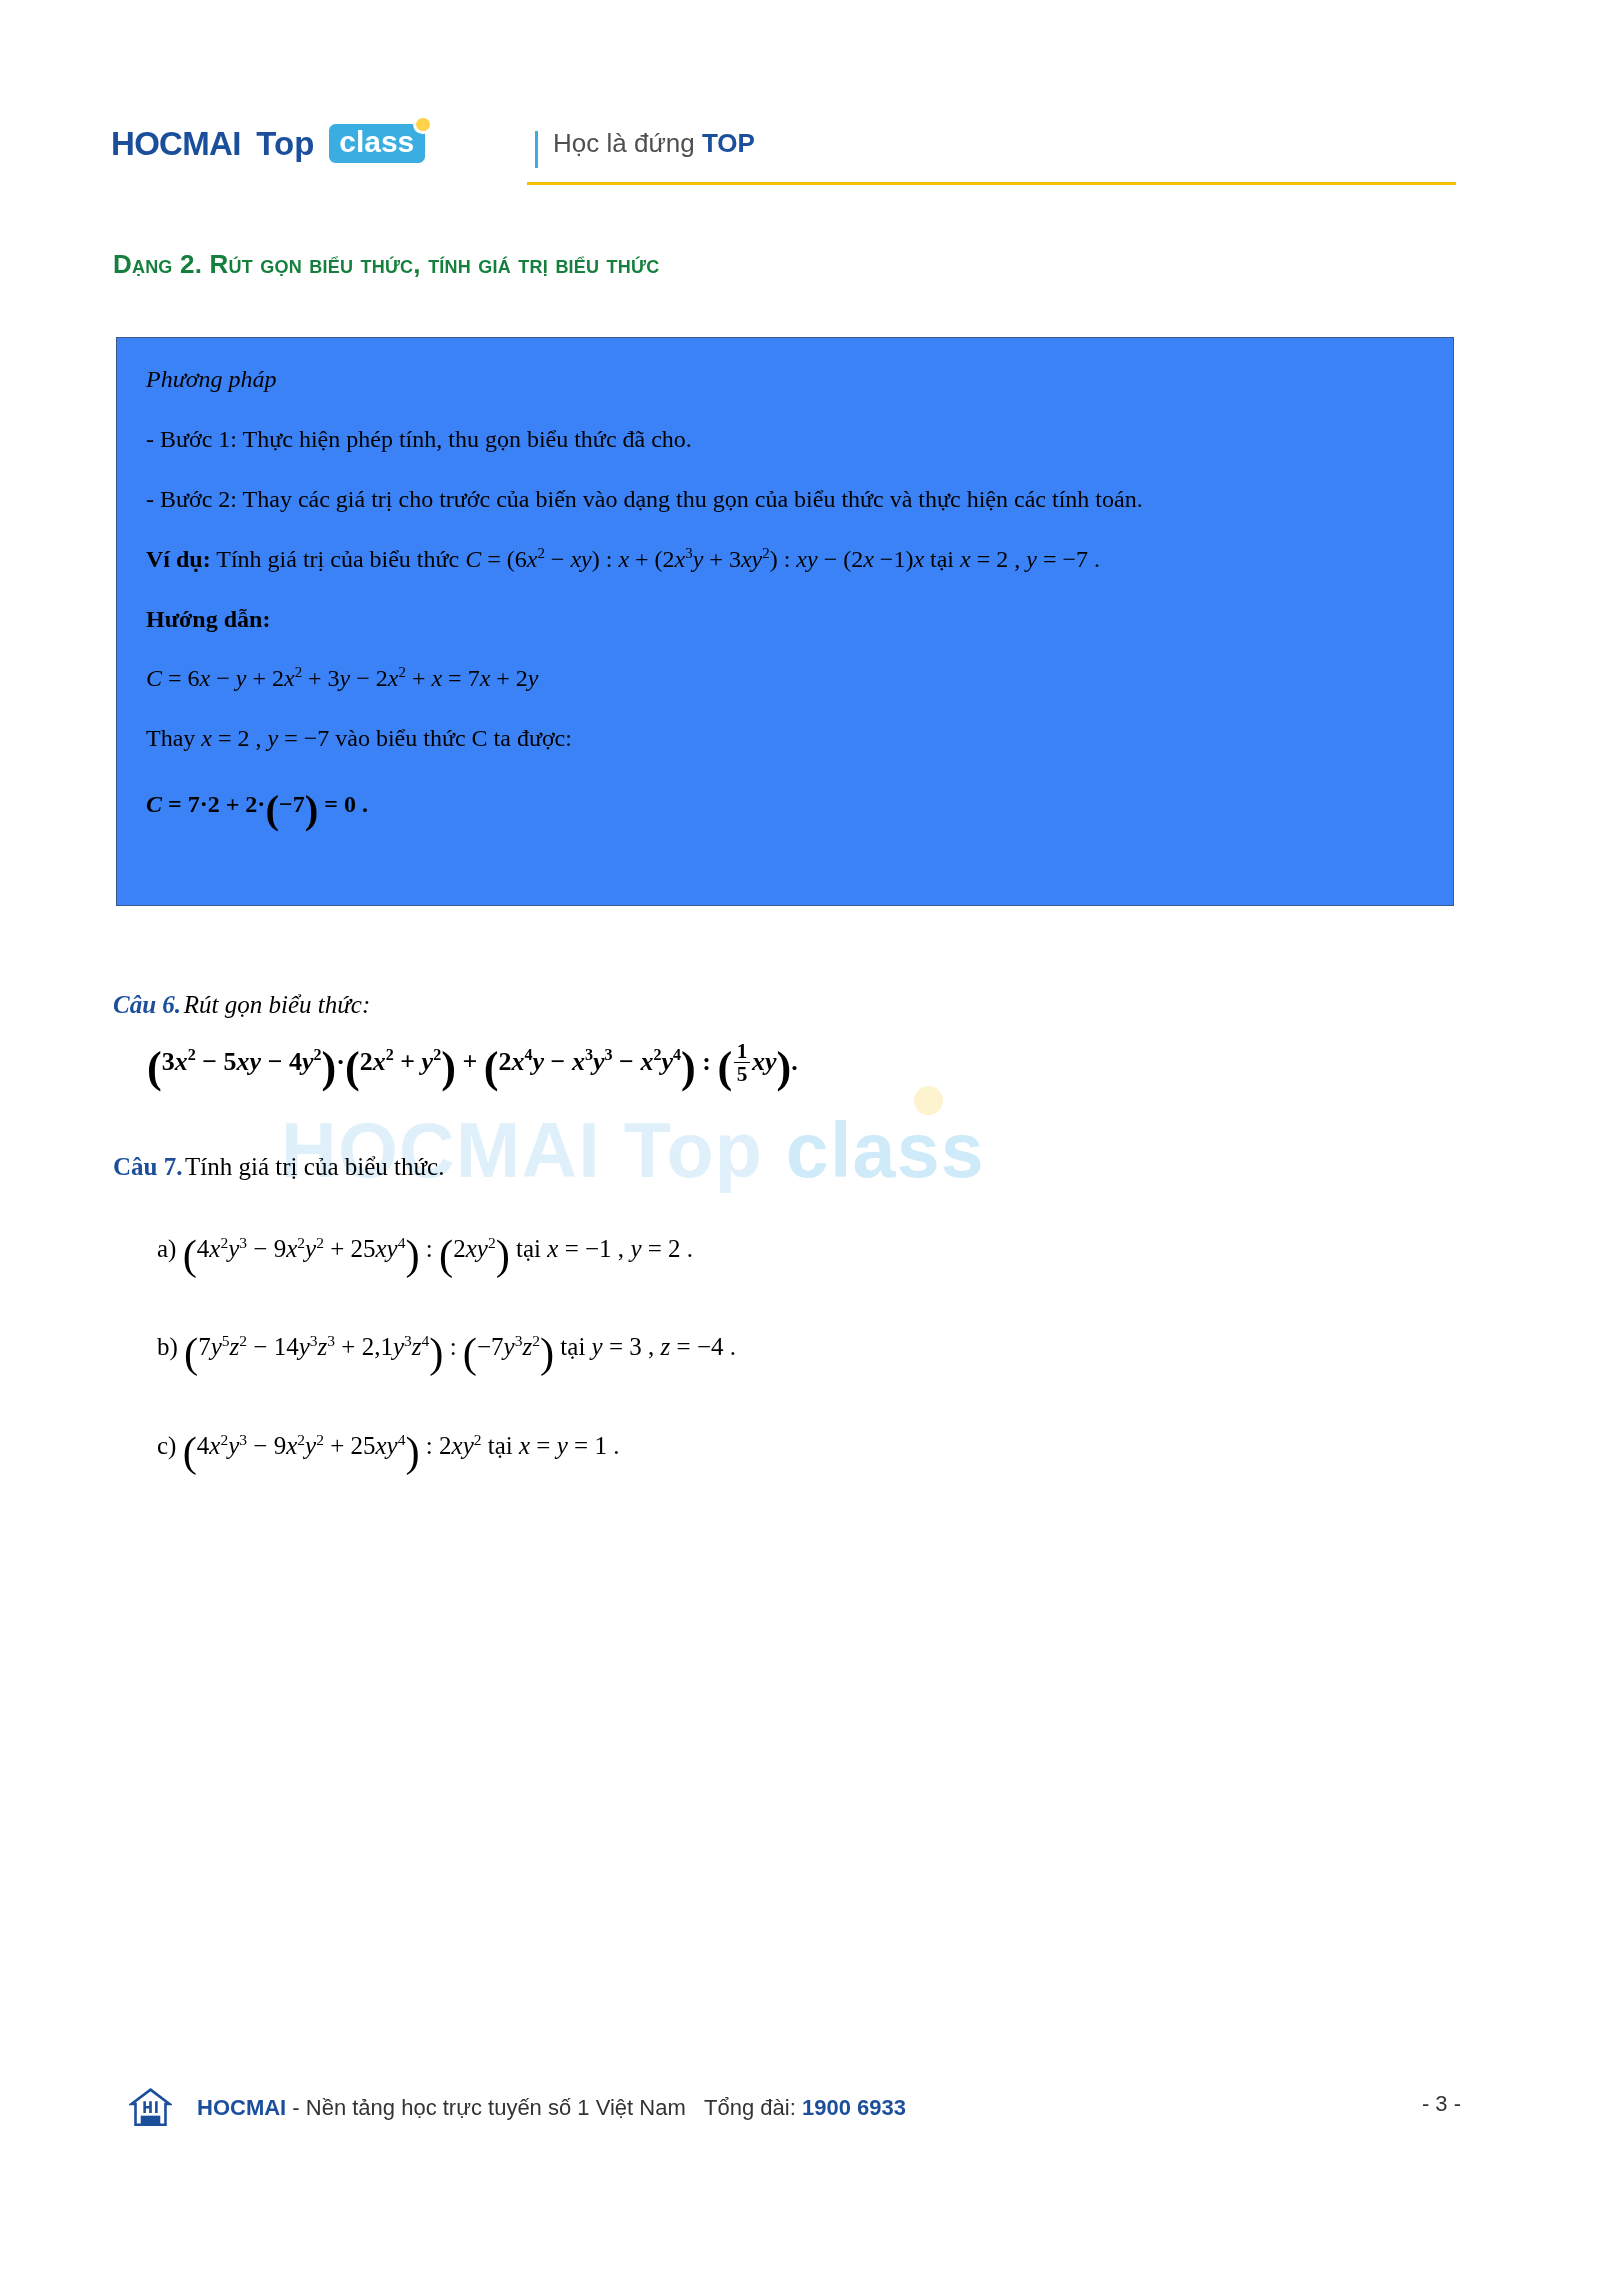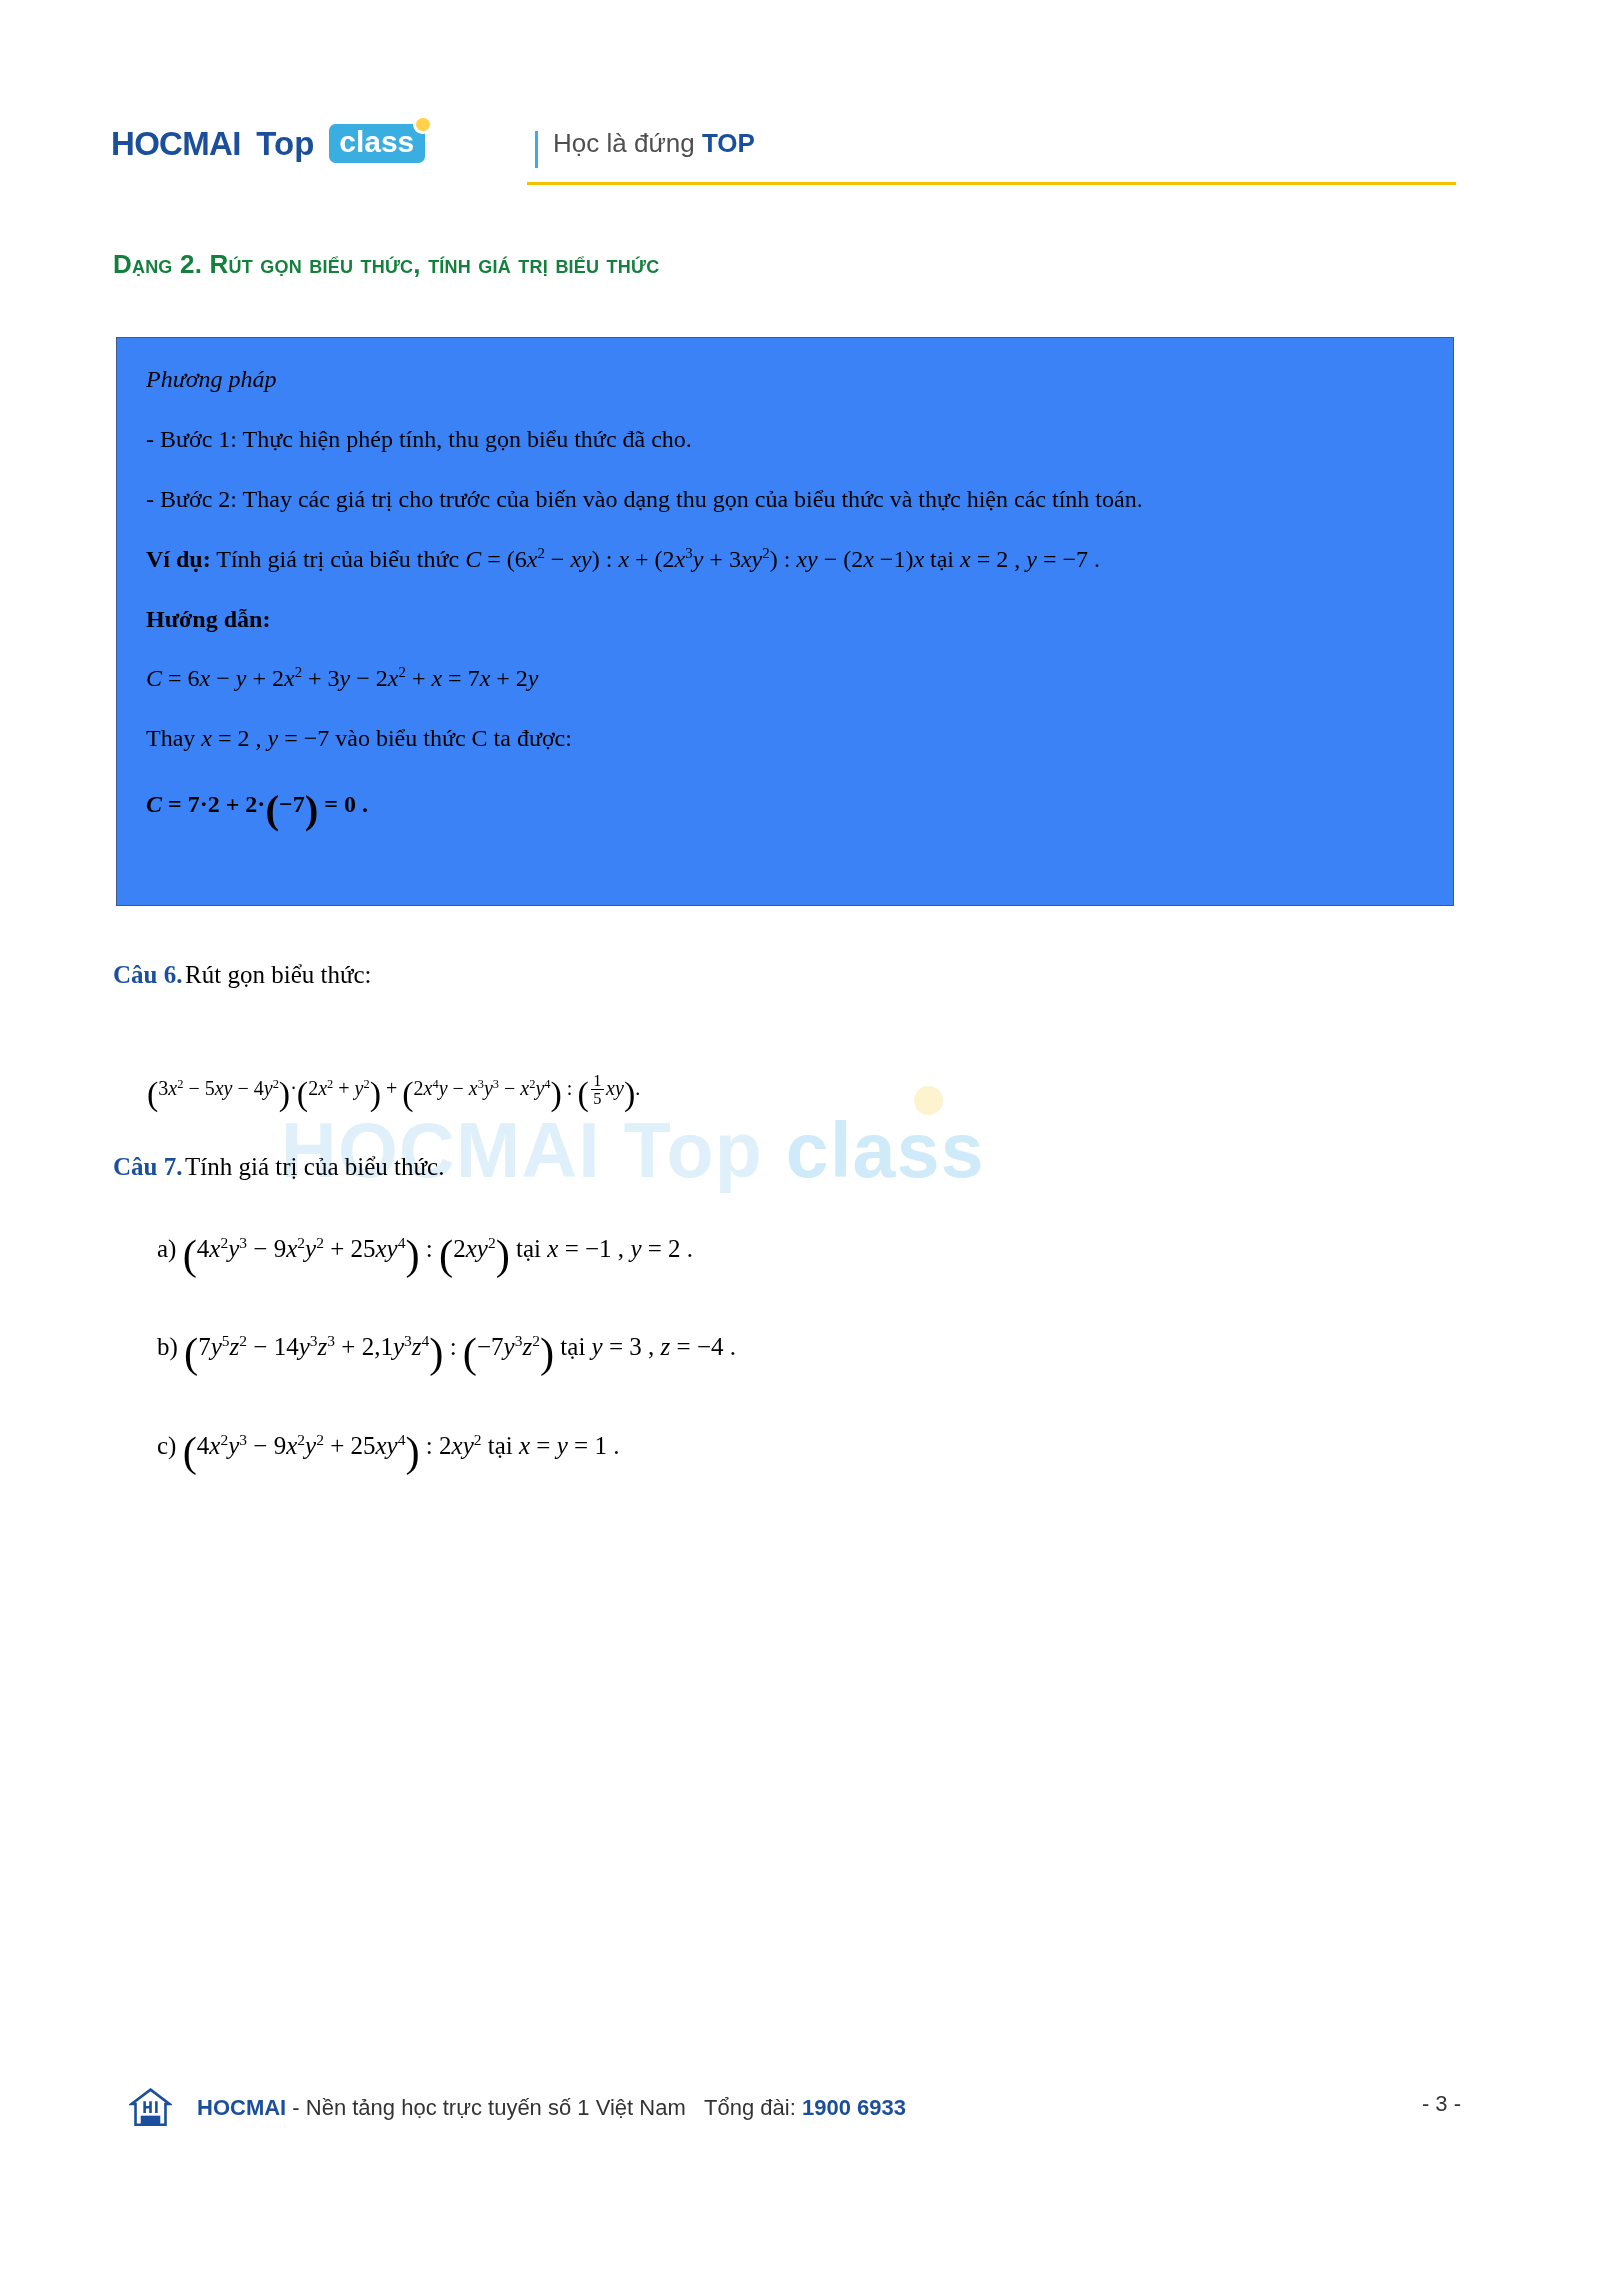--- a/index.html
+++ b/index.html
@@ -148,26 +148,27 @@
   
   .q-block { position: absolute; left: 113px; width: 1348px; }
   .q-label {
     font-family: "Liberation Serif", serif;
     font-weight: bold;
     font-size: 25px;
     color: #1b4f9c;
   }
   .q-text { font-size: 25px; }
 
-  #q6 { top: 961px; }
+  #q6 { top: 991px; font-style: italic; }
   #q6-expr {
     position: absolute;
     left: 147px;
-    top: 1072px;
-    font-size: 20px;
+    top: 1040px;
+    font-size: 26px;
+    font-weight: bold;
   }
   #q7 { top: 1153px; }
   .q7-item {
     position: absolute;
     left: 157px;
     font-size: 25px;
   }
   #q7a { top: 1230px; }
   #q7b { top: 1328px; }
   #q7c { top: 1427px; }

